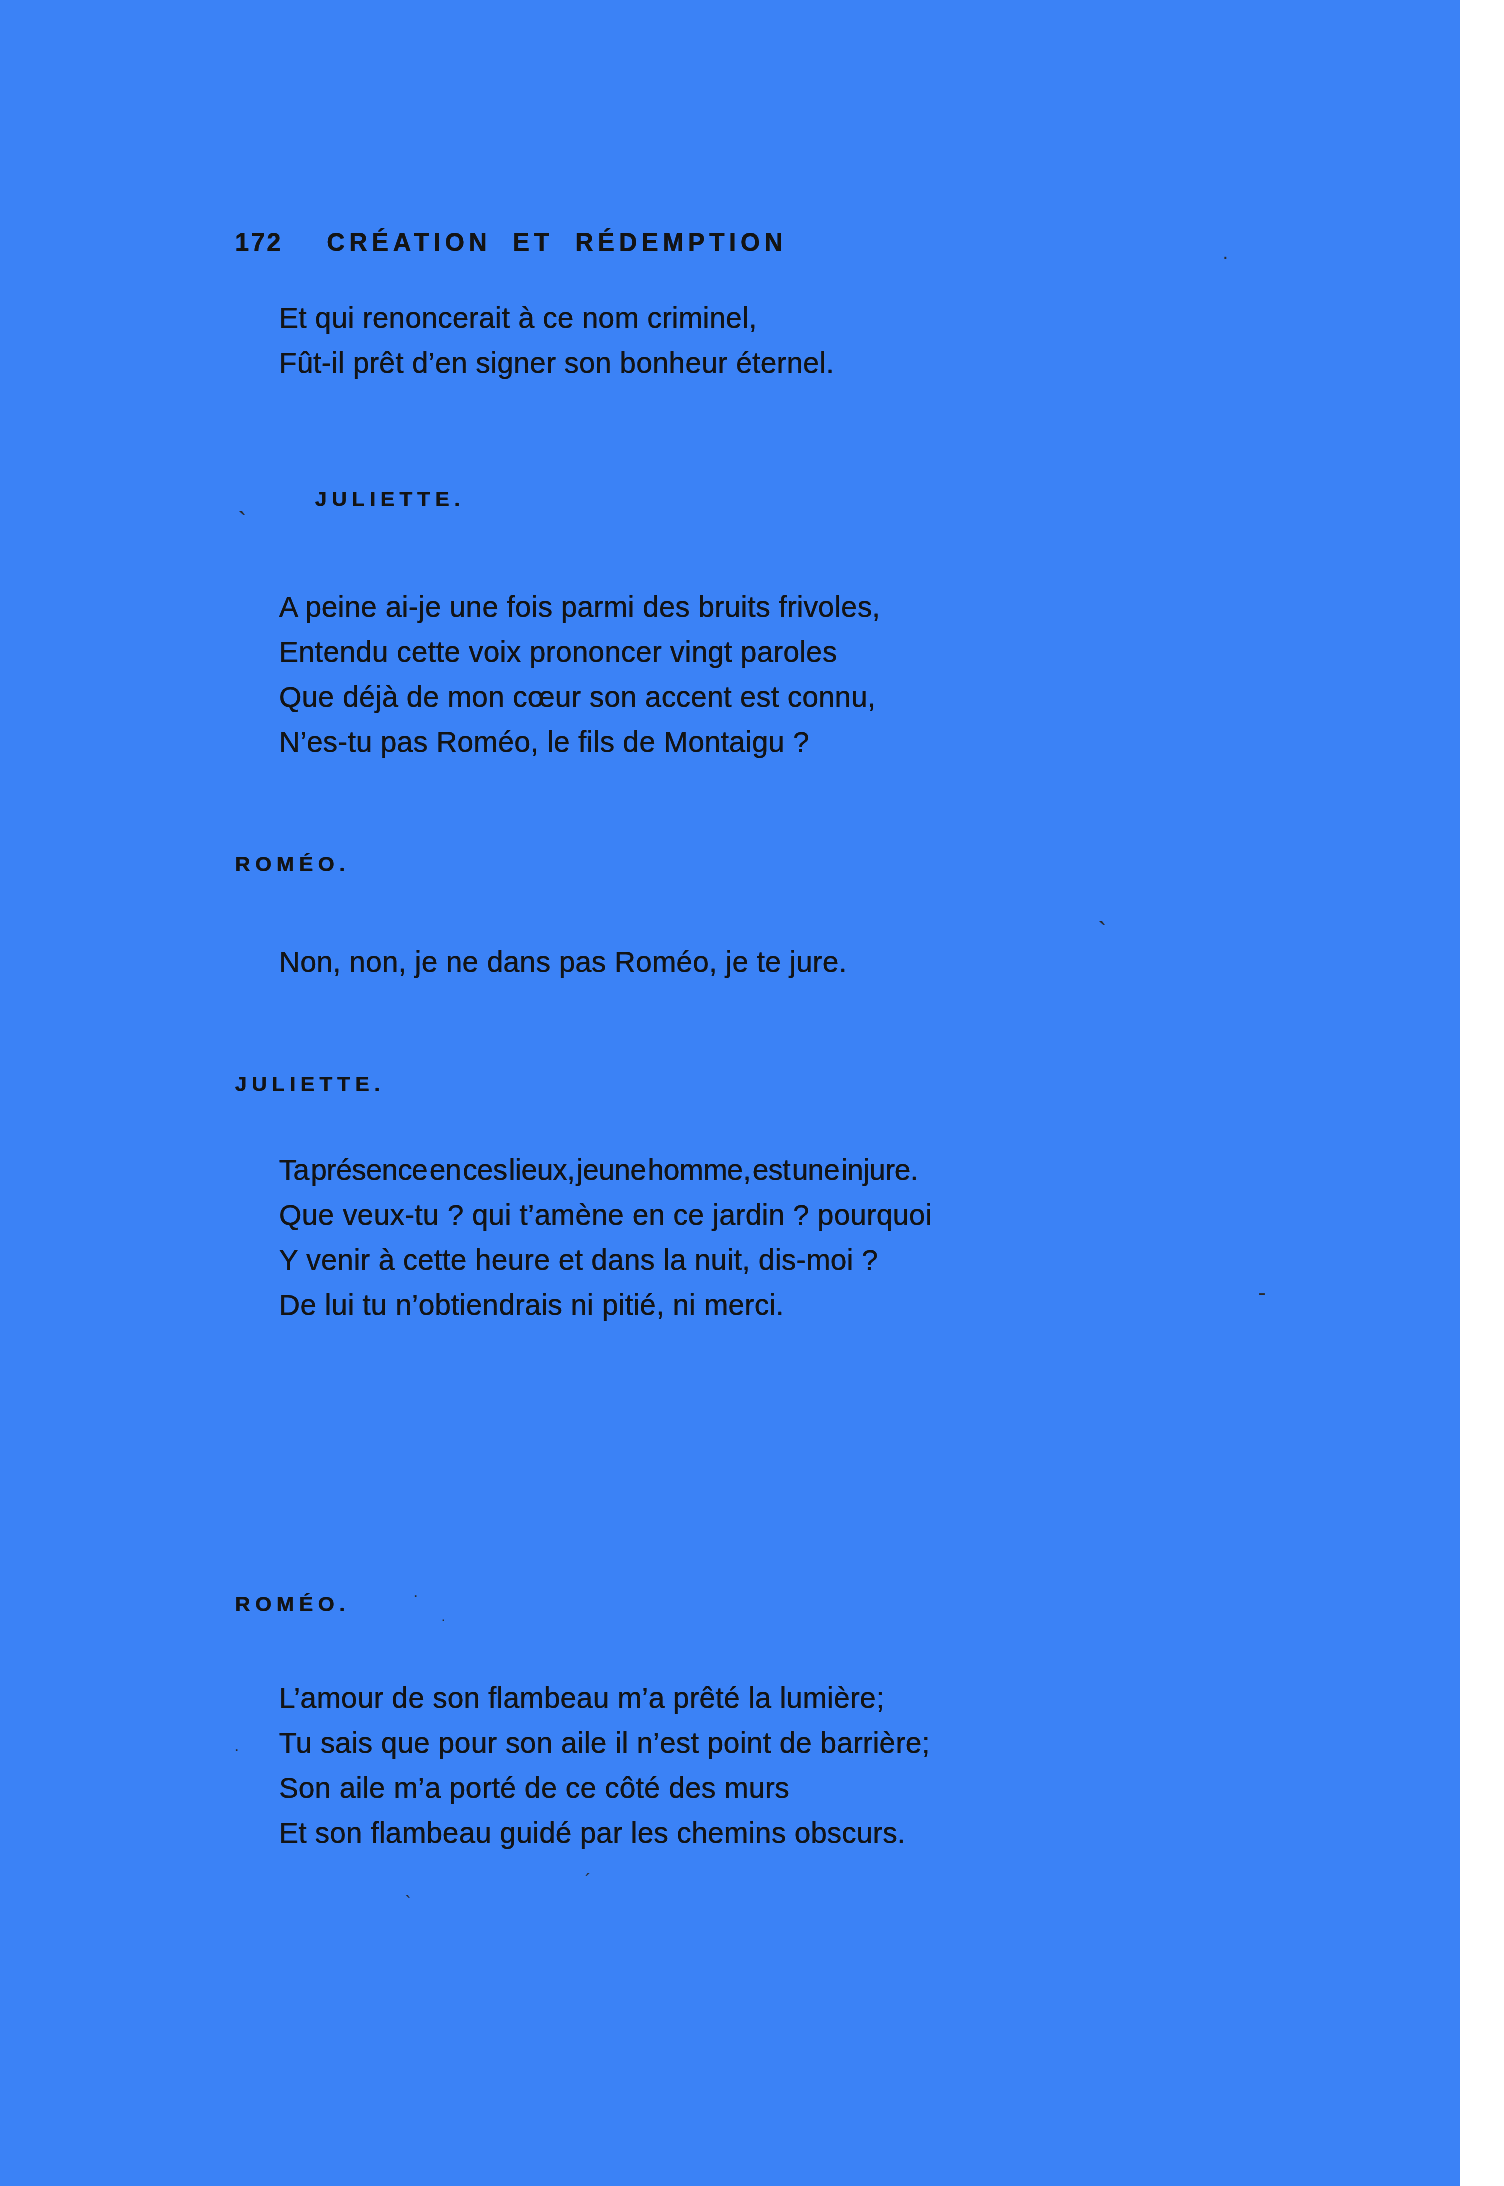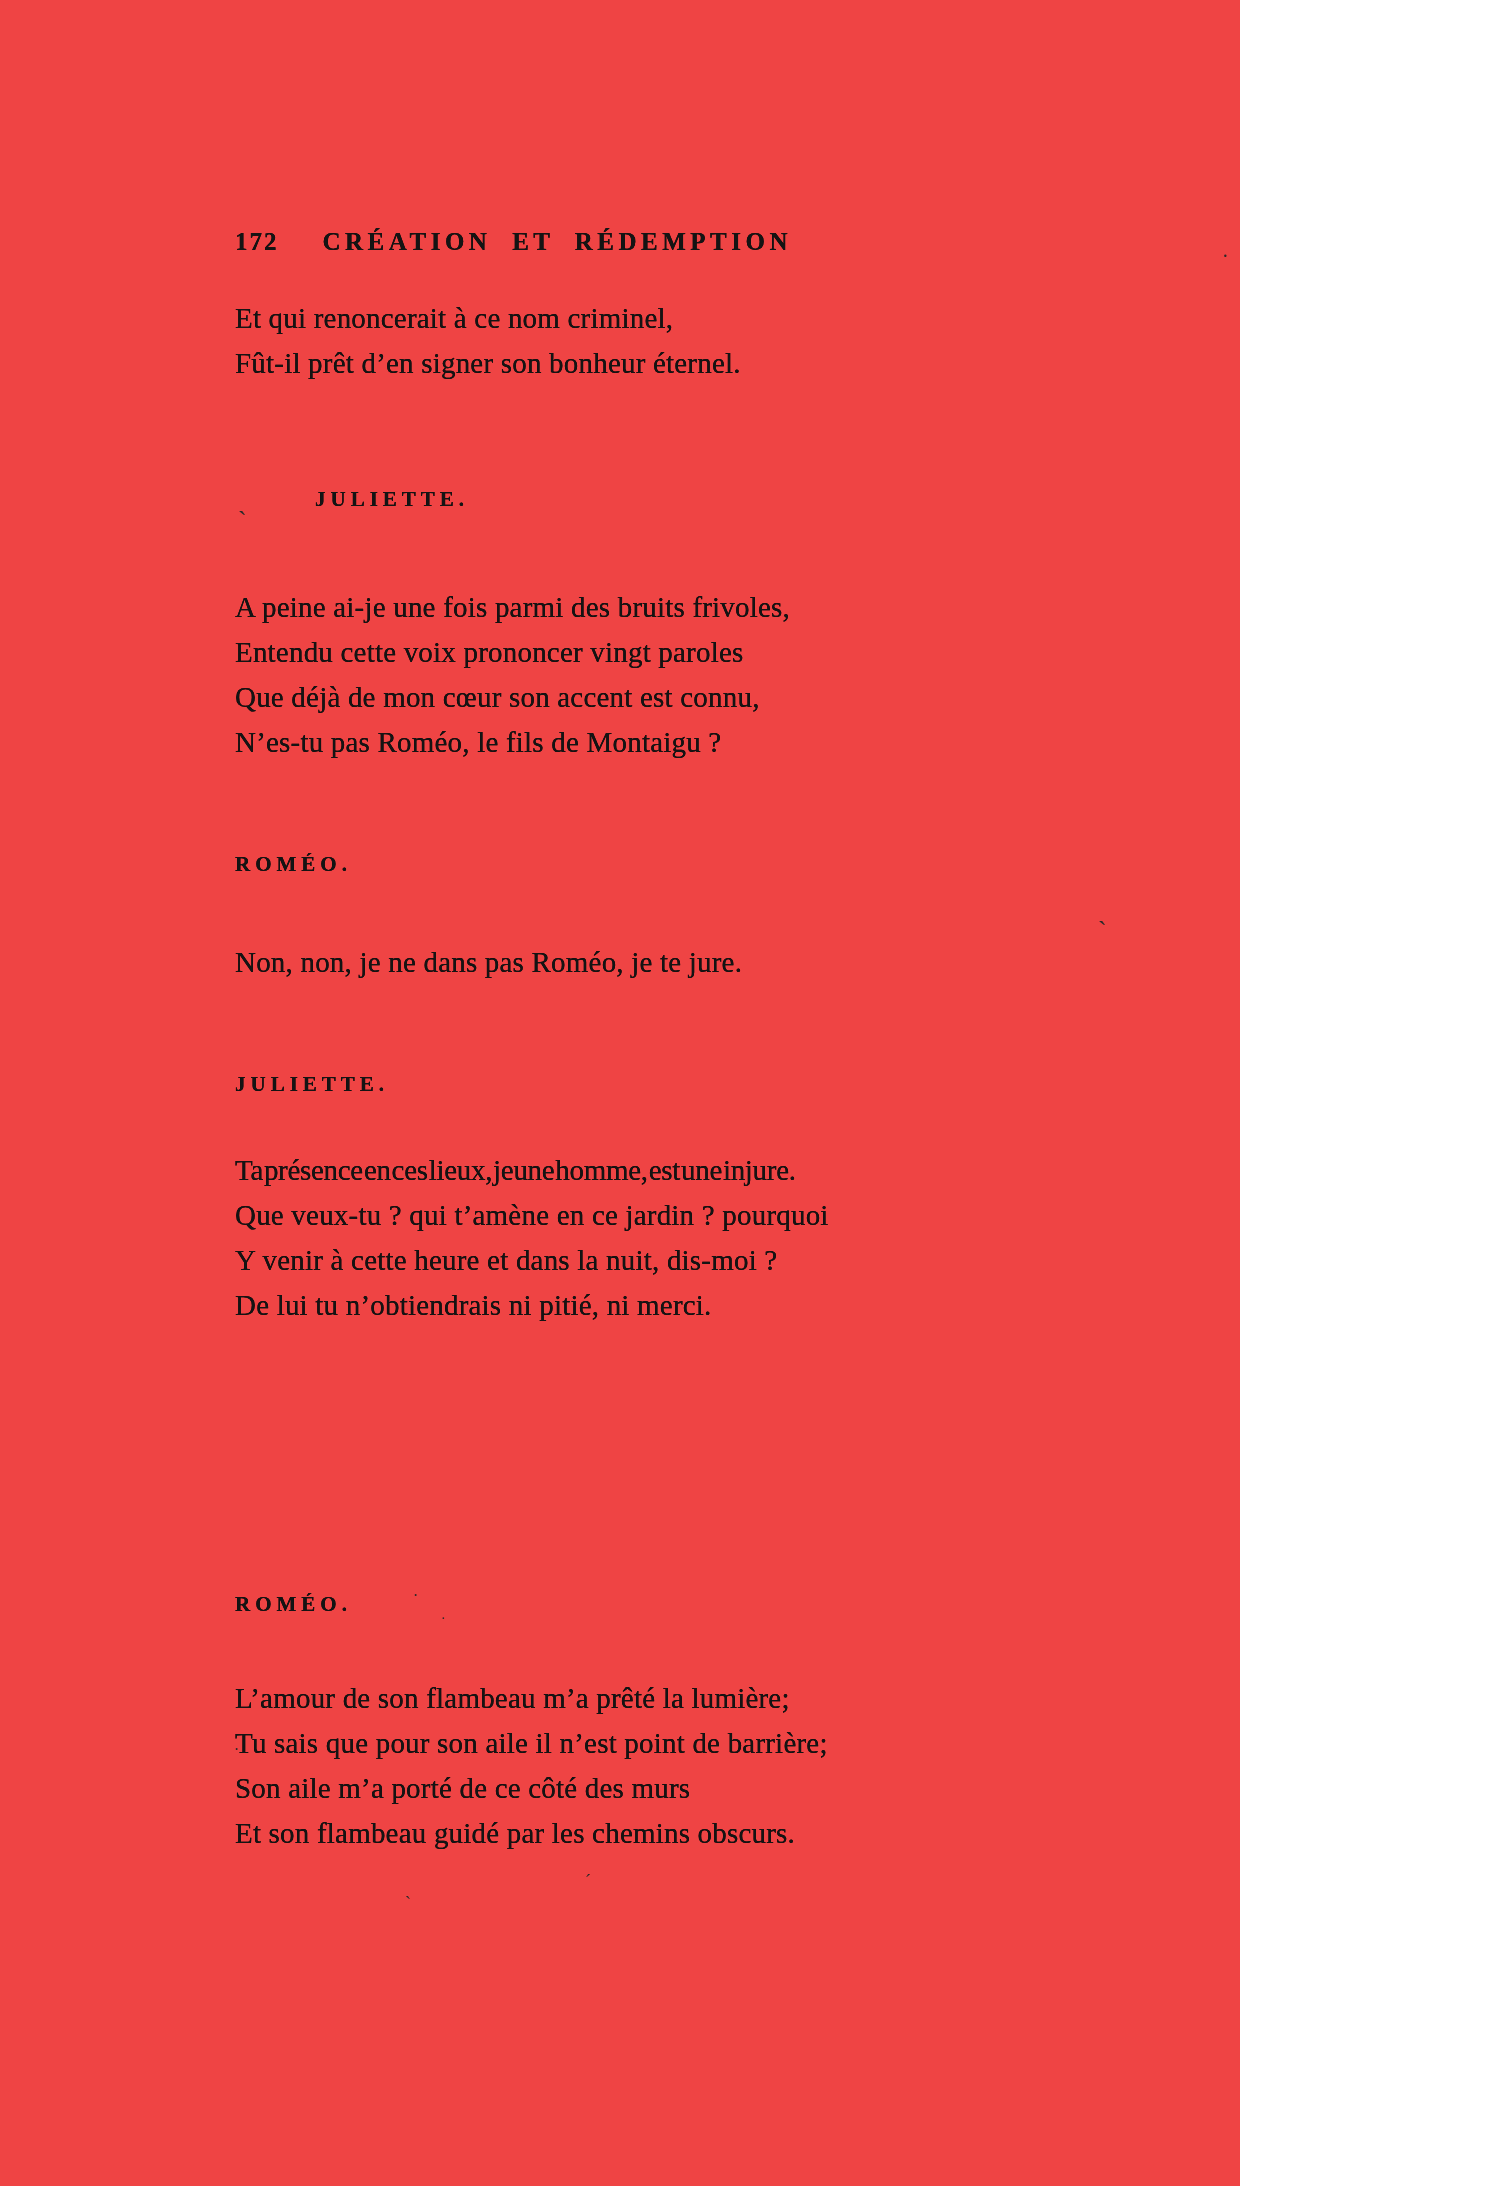--- a/index.html
+++ b/index.html
@@ -2,25 +2,25 @@
 <html><head>
 <meta charset="utf-8">
 <style>
   html, body {
     margin: 0;
     padding: 0;
     background: #ffffff;
   }
   .page {
     position: relative;
-    width: 1240px;
+    width: 1460px;
     height: 2186px;
-    background: #ef4444;
+    background: #3b82f6;
     color: #141414;
-    font-family: Liberation Serif, serif;
+    font-family: Liberation Sans, sans-serif;
     overflow: hidden;
   }
   .column {
     position: absolute;
     left: 235px;
     width: 845px;
   }
   .page-header {
     top: 228px;
     white-space: nowrap;
@@ -40,20 +40,21 @@
     letter-spacing: 4.5px;
     word-spacing: 10px;
     text-shadow: 0 0 0.5px #000;
   }
   .verse .line {
     font-size: 29px;
     line-height: 45px;
     letter-spacing: 0.2px;
     white-space: nowrap;
     text-shadow: 0 0 0.4px #000;
+    margin-left: 44px;
   }
   .line.tight {
     word-spacing: -6px;
     letter-spacing: -0.3px;
   }
   .speaker {
     font-size: 21px;
     font-weight: bold;
     letter-spacing: 5px;
     text-shadow: 0 0 0.5px #000;

